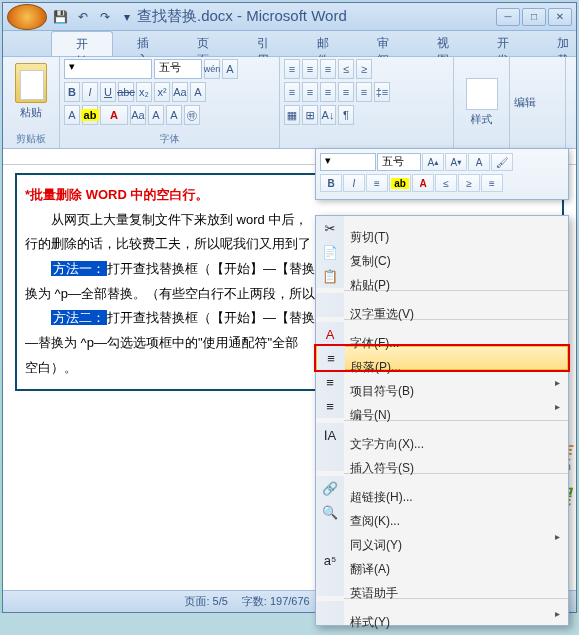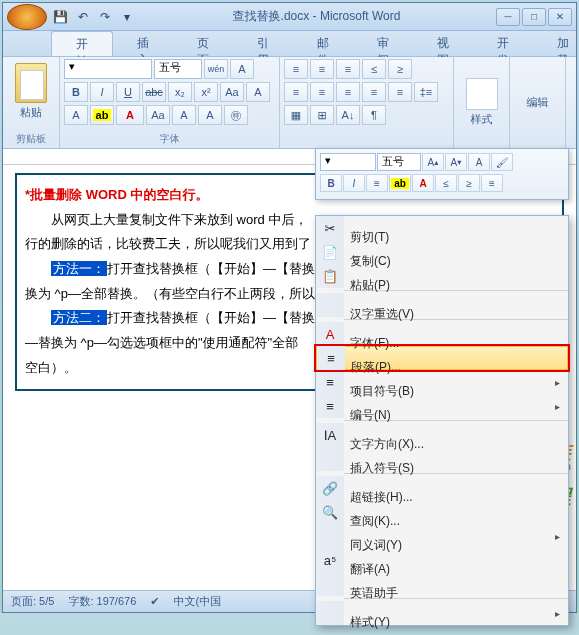--- a/index.html
+++ b/index.html
@@ -2,51 +2,51 @@
 <html><head>
 <meta charset="utf-8">
 <style>
 * { margin: 0; padding: 0; box-sizing: border-box; font-family: "Microsoft YaHei", SimSun, sans-serif; }
 body { background: linear-gradient(to bottom, #b8d8e8 0%, #a3d5ca 100%); width: 579px; height: 635px; overflow: hidden; position: relative; }
 .window { background: #fff; border: 1px solid #5a7aa8; width: 575px; height: 611px; position: absolute; top: 2px; left: 2px; }
 .titlebar { background: linear-gradient(to bottom, #d6e5f5 0%, #c0d8f0 100%); height: 28px; display: flex; align-items: center; padding: 0 4px; border-bottom: 1px solid #97b4d9; }
 .office-btn { width: 40px; height: 26px; border-radius: 50%; background: radial-gradient(circle, #f8c050 0%, #e08020 60%, #c05010 100%); border: 1px solid #905010; margin-right: 4px; }
 .qat { display: flex; gap: 2px; }
 .qat-btn { width: 20px; height: 20px; display: flex; align-items: center; justify-content: center; font-size: 12px; color: #2a4a7a; }
-.title-text { flex: 1; text-align: center; font-size: 12px; color: #3a5a8a; }
+.title-text { flex: 1; font-size: 15px; color: #3a5a8a; }
 .win-btns { display: flex; gap: 2px; }
 .win-btn { width: 24px; height: 18px; background: linear-gradient(#e0ecf8, #c8dcf0); border: 1px solid #8aadd5; font-size: 10px; display: flex; align-items: center; justify-content: center; color: #3a5a8a; border-radius: 2px; }
 .ribbon-tabs { background: linear-gradient(#d6e5f5, #c8dcf0); height: 26px; display: flex; padding-left: 48px; border-bottom: 1px solid #a5bfde; }
 .tab { padding: 4px 24px; font-size: 12px; color: #3a5a8a; cursor: pointer; }
 .tab.active { background: #f0f5fb; border: 1px solid #a5bfde; border-bottom: none; border-radius: 3px 3px 0 0; }
 .ribbon-body { background: linear-gradient(#eef4fb, #dce8f5); height: 92px; display: flex; border-bottom: 1px solid #a5bfde; position: relative; }
 .ribbon-group { border-right: 1px solid #b8cce0; padding: 2px 4px; display: flex; flex-direction: column; }
 .group-label { font-size: 10px; color: #5a7aa8; text-align: center; margin-top: auto; padding-top: 2px; }
 .paste-area { width: 48px; display: flex; flex-direction: column; align-items: center; }
 .paste-icon { width: 32px; height: 40px; background: linear-gradient(#f8e8a0, #e8c860); border: 1px solid #c0a040; border-radius: 2px; margin: 4px 0 2px; position: relative; }
 .paste-icon::before { content: ""; position: absolute; top: 6px; left: 4px; width: 22px; height: 28px; background: #fff; border: 1px solid #ccc; }
 .paste-label { font-size: 11px; color: #3a5a8a; }
 .font-group { width: 220px; }
 .font-row { display: flex; gap: 2px; align-items: center; margin-bottom: 3px; }
 .font-select { background: #fff; border: 1px solid #a5bfde; height: 20px; font-size: 11px; padding: 0 16px 0 4px; position: relative; }
 .fs1 { width: 88px; } .fs2 { width: 48px; }
-.rbtn { background: linear-gradient(#f8fbfe, #e4eef8); border: 1px solid #b8cce0; width: 24px; height: 20px; font-size: 11px; display: flex; align-items: center; justify-content: center; color: #3a5a8a; cursor: pointer; }
+.rbtn { background: linear-gradient(#f8fbfe, #e4eef8); border: 1px solid #b8cce0; width: 16px; height: 20px; font-size: 11px; display: flex; align-items: center; justify-content: center; color: #3a5a8a; cursor: pointer; }
 .rbtn.wide { width: 28px; }
 .para-group { width: 174px; }
 .style-group { width: 56px; display: flex; flex-direction: column; align-items: center; justify-content: center; }
-.edit-group { width: 56px; display: flex; flex-direction: column; align-items: center; justify-content: center; }
+.edit-group { width: 56px; display: flex; flex-direction: column; justify-content: center; }
 .style-icon { width: 32px; height: 32px; background: #fff; border: 1px solid #b8cce0; margin-bottom: 2px; }
 .ruler { background: #fff; height: 16px; border-bottom: 1px solid #ccc; }
 .doc-area { background: #fff; padding: 8px 12px; position: relative; height: 380px; }
 .red-box { border: 2px solid #0c4a6e; padding: 8px; font-size: 13px; line-height: 1.9; }
 .red-title { color: #e00000; font-weight: bold; }
 .doc-line { color: #000; }
 .indent { text-indent: 2em; display: inline-block; }
 .highlight { background: #0050c8; color: #fff; padding: 0 2px; }
-.statusbar { background: linear-gradient(#d8e6f5, #c2d8ee); height: 22px; display: flex; align-items: center; padding: 0 8px; font-size: 11px; color: #3a5a8a; gap: 14px; border-top: 1px solid #a5bfde; position: absolute; bottom: 0; left: 0; right: 0; }
+.statusbar { background: linear-gradient(#d8e6f5, #c2d8ee); height: 22px; display: flex; align-items: center; padding: 0 8px; font-size: 11px; color: #3a5a8a; gap: 14px; border-top: 1px solid #a5bfde; position: absolute; bottom: 0; left: 0; right: 0; justify-content: center; }
 .mini-toolbar { position: absolute; top: 148px; left: 315px; width: 254px; background: linear-gradient(#f4f8fc, #e8f0f8); border: 1px solid #98b4d8; box-shadow: 2px 2px 6px rgba(0,0,0,0.25); padding: 4px; z-index: 10; }
 .mini-row { display: flex; gap: 1px; align-items: center; margin-bottom: 3px; }
 .mini-select { background: #fff; border: 1px solid #a5bfde; height: 18px; font-size: 11px; padding: 0 14px 0 4px; }
 .ms1 { width: 56px; } .ms2 { width: 44px; }
 .mbtn { background: linear-gradient(#fbfdff, #eaf2fa); border: 1px solid #c2d4e8; width: 22px; height: 18px; font-size: 10px; display: flex; align-items: center; justify-content: center; color: #3a5a8a; }
 .context-menu { position: absolute; top: 215px; left: 315px; width: 254px; background: #f4f4f4; border: 1px solid #98b4d8; box-shadow: 3px 3px 8px rgba(0,0,0,0.3); z-index: 10; }
 .menu-item { display: flex; align-items: center; height: 24px; font-size: 12px; color: #2a2a2a; cursor: pointer; padding-right: 8px; }
 .menu-item:hover, .menu-item.hover { background: linear-gradient(#fff0c0, #ffe088); border: 1px solid #e8c048; height: 24px; }
 .menu-item.hover.red-outline { outline: 2px solid #e00000; }
 .menu-icon { width: 28px; height: 24px; display: flex; align-items: center; justify-content: center; font-size: 13px; background: linear-gradient(to right, #e9eef5, #e4eaf2); margin-right: 6px; }

